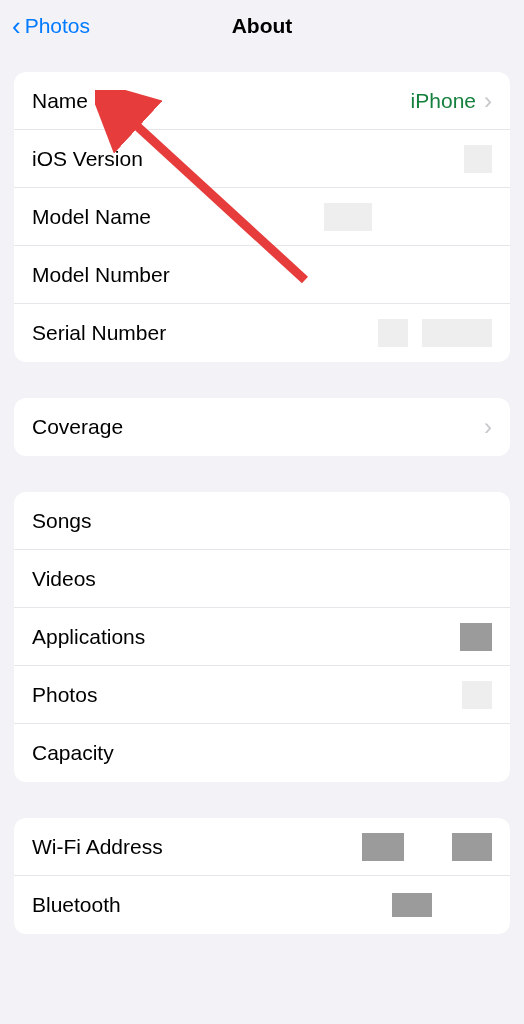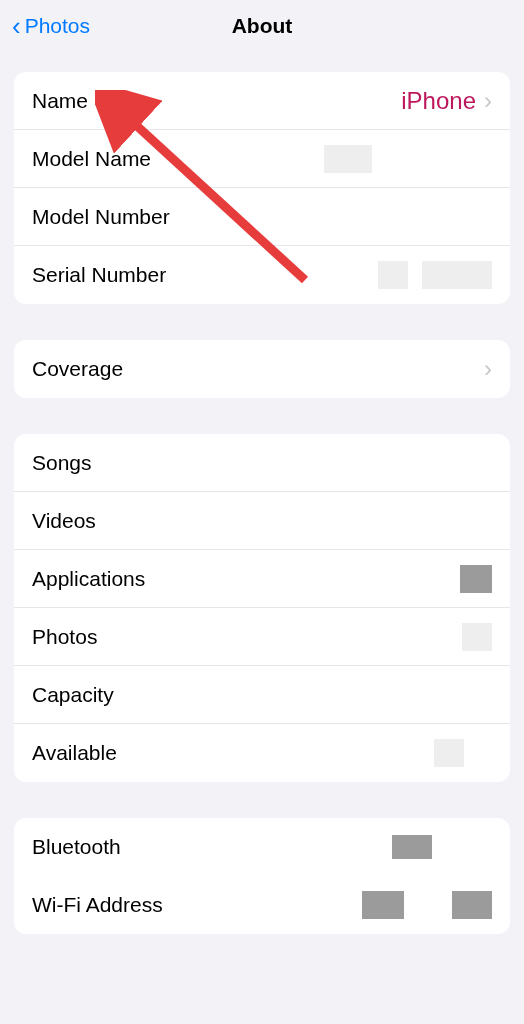--- a/index.html
+++ b/index.html
@@ -69,22 +69,22 @@
       font-size: 21px;
       color: #000;
       font-weight: 400;
     }
     .row-right {
       display: flex;
       align-items: center;
       gap: 8px;
     }
     .row-value {
-      font-size: 24px;
-      color: #be185d;
+      font-size: 21px;
+      color: #15803d;
     }
     .chevron-right {
       color: #c7c7cc;
       font-size: 24px;
       font-weight: 400;
     }
     .redacted {
       background: #eeeeee;
       display: inline-block;
     }
@@ -112,20 +112,26 @@
 
 <div class="section">
   <div class="row">
     <span class="row-label">Name</span>
     <span class="row-right">
       <span class="row-value">iPhone</span>
       <span class="chevron-right">›</span>
     </span>
   </div>
   <div class="row">
+    <span class="row-label">iOS Version</span>
+    <span class="row-right">
+        <span class="redacted" style="width:28px;height:28px;"></span>
+      </span>
+  </div>
+  <div class="row">
     <span class="row-label">Model Name</span>
     <span class="row-right">
         <span class="redacted" style="width:48px;height:28px;margin-right:120px;"></span>
       </span>
   </div>
   <div class="row">
     <span class="row-label">Model Number</span>
     <span class="row-right"></span>
   </div>
   <div class="row">
@@ -164,40 +170,34 @@
   <div class="row">
     <span class="row-label">Photos</span>
     <span class="row-right">
         <span class="redacted" style="width:30px;height:28px;"></span>
       </span>
   </div>
   <div class="row">
     <span class="row-label">Capacity</span>
     <span class="row-right"></span>
   </div>
-  <div class="row">
-    <span class="row-label">Available</span>
-    <span class="row-right">
-        <span class="redacted" style="width:30px;height:28px;margin-right:28px;"></span>
-      </span>
-  </div>
 </div>
 
 <div class="section" style="margin-top:36px;">
+  <div class="row">
+    <span class="row-label">Wi-Fi Address</span>
+    <span class="row-right">
+      <span class="redacted dark" style="width:42px;height:28px;margin-right:40px;"></span>
+      <span class="redacted dark" style="width:40px;height:28px;"></span>
+    </span>
+  </div>
   <div class="row" style="border-bottom:none;">
     <span class="row-label">Bluetooth</span>
     <span class="row-right">
       <span class="redacted dark" style="width:40px;height:24px;margin-right:60px;"></span>
-    </span>
-  </div>
-  <div class="row">
-    <span class="row-label">Wi-Fi Address</span>
-    <span class="row-right">
-      <span class="redacted dark" style="width:42px;height:28px;margin-right:40px;"></span>
-      <span class="redacted dark" style="width:40px;height:28px;"></span>
     </span>
   </div>
 </div>
 
 <svg class="arrow-overlay" width="230" height="210">
   <defs>
     <marker id="arrowhead" markerWidth="8" markerHeight="8" refX="2" refY="4" orient="auto">
       <polygon points="0 0, 8 4, 0 8" fill="#e73c3c"></polygon>
     </marker>
   </defs>

